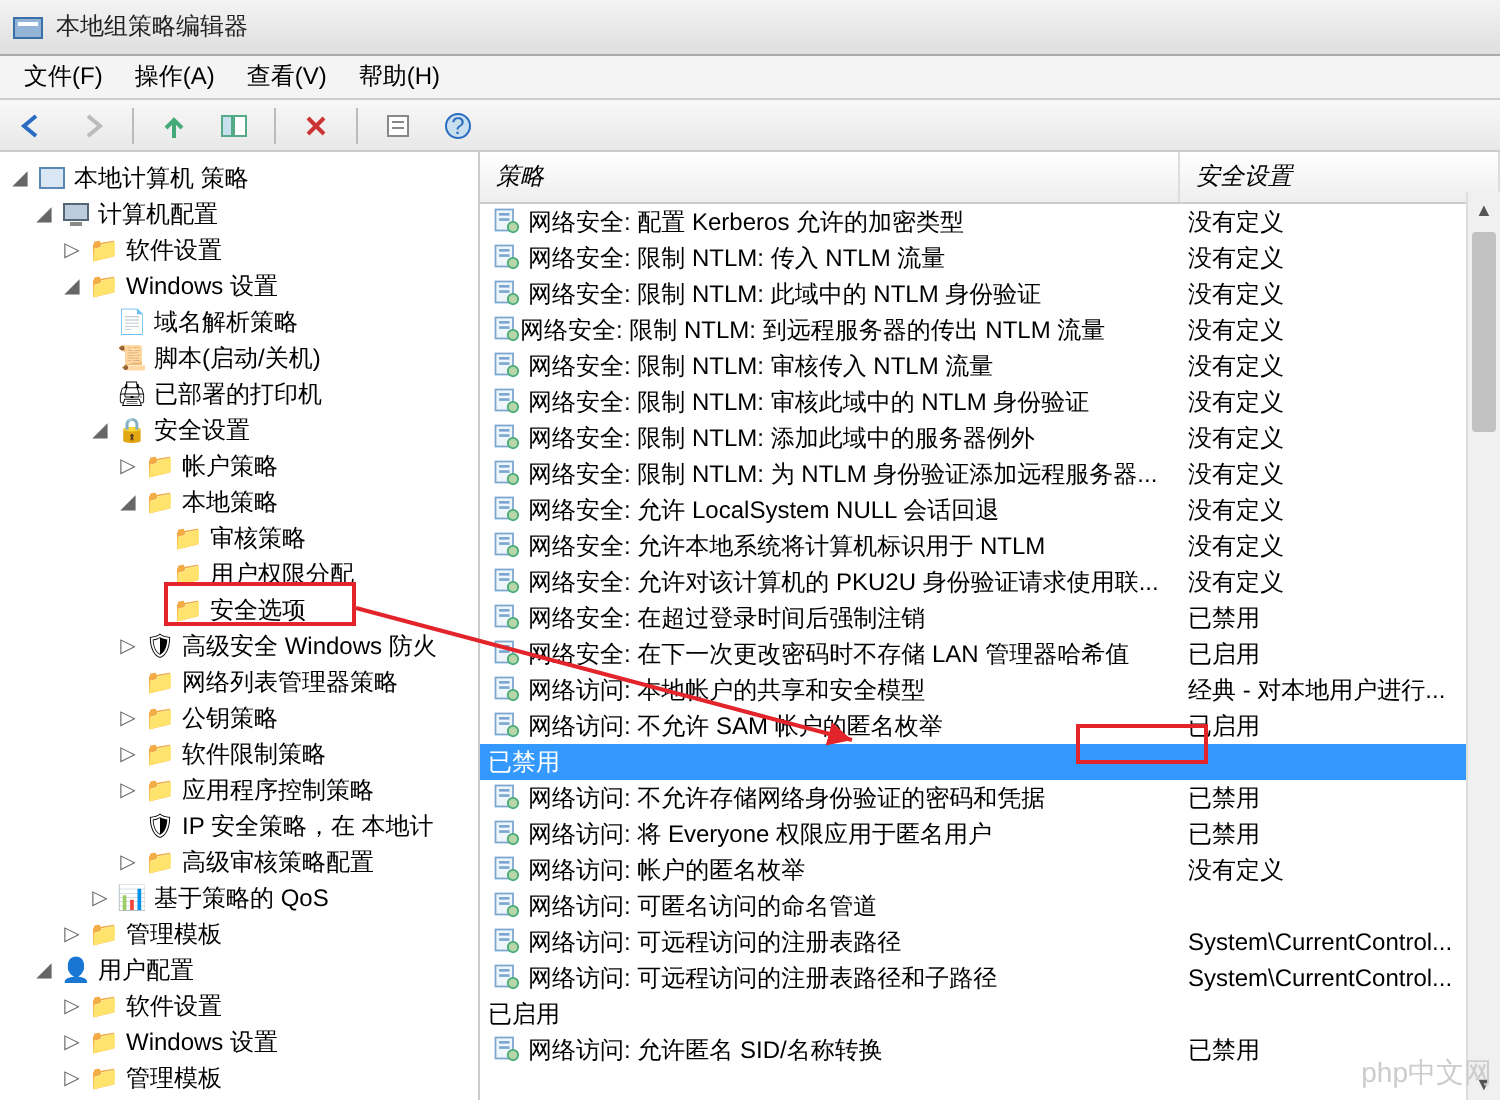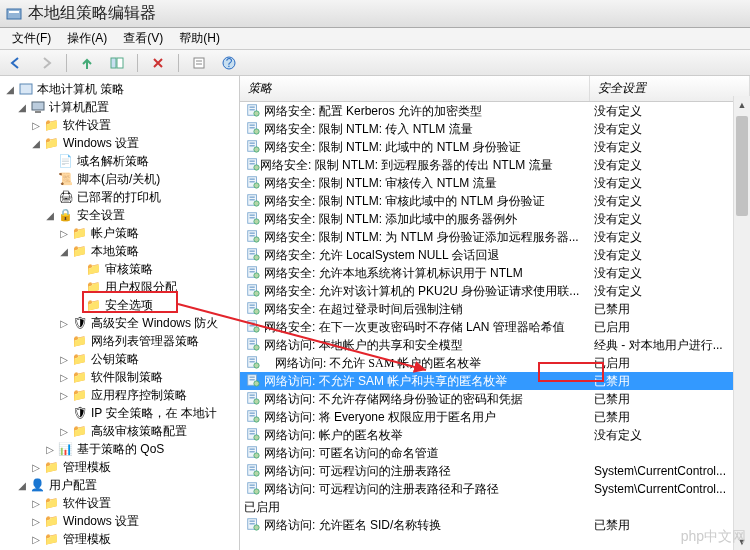--- a/index.html
+++ b/index.html
@@ -1,20 +1,20 @@
 <!DOCTYPE html>
 <html><head>
 <meta charset="utf-8">
 <style>
 * { margin: 0; padding: 0; box-sizing: border-box; font-family: "Microsoft YaHei", "SimSun", sans-serif; font-size: 12px; }
 body { background: #fff; overflow: hidden; width: 750px; height: 550px; position: relative; }
 
 .titlebar { height: 28px; background: linear-gradient(#f4f4f4, #dedede); display: flex; align-items: center; padding-left: 6px; border-bottom: 1px solid #aaa; }
 .titlebar .icon { width: 16px; height: 16px; margin-right: 6px; }
-.titlebar .title { font-size: 16px; color: #222; text-align: right; }
+.titlebar .title { font-size: 12px; color: #222; text-align: right; }
 
 .menubar { height: 22px; background: #f4f4f4; display: flex; align-items: flex-end; padding: 0 4px; border-bottom: 1px solid #ccc; }
 .menubar .item { padding: 2px 8px; cursor: default; }
 
 .toolbar { height: 26px; background: linear-gradient(#f8f8f8,#e8e8e8); display:flex; align-items:center; padding:0 6px; gap:10px; border-bottom:1px solid #ccc;}
 .toolbar .tbtn { width:20px; height:20px; display:flex; align-items:center; justify-content:center; cursor:default; border:1px solid transparent; }
 .toolbar .sep { width:1px; height:18px; background:#bbb; }
 
 .content { display:flex; height: calc(100% - 76px); }
 .tree { width: 240px; border-right:1px solid #ccc; overflow:auto; padding:4px 0; }
@@ -495,34 +495,25 @@
           <div class="cell-s">经典 - 对本地用户进行...</div>
         </div>
         <div class="row">
           <div class="cell-p">
             <span class="ic pic-ic"><svg viewBox="0 0 16 16">
                 <rect x="2" y="2" width="10" height="12" fill="#eef5fb" stroke="#7aa6cf"></rect>
                 <rect x="4" y="4" width="6" height="1.5" fill="#7aa6cf"></rect>
                 <rect x="4" y="7" width="6" height="1.5" fill="#7aa6cf"></rect>
                 <circle cx="12" cy="12" r="3" fill="#b5d6a8" stroke="#4a7"></circle>
               </svg></span>
-            <span style="margin-left: 15px; font-family: Liberation Serif, serif;">网络访问: 不允许 SAM 帐户的匿名枚举</span>
+            <span style="margin-left: 4px;">网络访问: 不允许 SAM 帐户的匿名枚举</span>
           </div>
           <div class="cell-s">已启用</div>
         </div>
         <div class="row selrow">
-          <div class="cell-p">
-            <span class="ic pic-ic"><svg viewBox="0 0 16 16">
-                <rect x="2" y="2" width="10" height="12" fill="#eef5fb" stroke="#7aa6cf"></rect>
-                <rect x="4" y="4" width="6" height="1.5" fill="#7aa6cf"></rect>
-                <rect x="4" y="7" width="6" height="1.5" fill="#7aa6cf"></rect>
-                <circle cx="12" cy="12" r="3" fill="#b5d6a8" stroke="#4a7"></circle>
-              </svg></span>
-            <span style="margin-left: 4px;">网络访问: 不允许 SAM 帐户和共享的匿名枚举</span>
-          </div>
           <div class="cell-s">已禁用</div>
         </div>
         <div class="row">
           <div class="cell-p">
             <span class="ic pic-ic"><svg viewBox="0 0 16 16">
                 <rect x="2" y="2" width="10" height="12" fill="#eef5fb" stroke="#7aa6cf"></rect>
                 <rect x="4" y="4" width="6" height="1.5" fill="#7aa6cf"></rect>
                 <rect x="4" y="7" width="6" height="1.5" fill="#7aa6cf"></rect>
                 <circle cx="12" cy="12" r="3" fill="#b5d6a8" stroke="#4a7"></circle>
               </svg></span>

